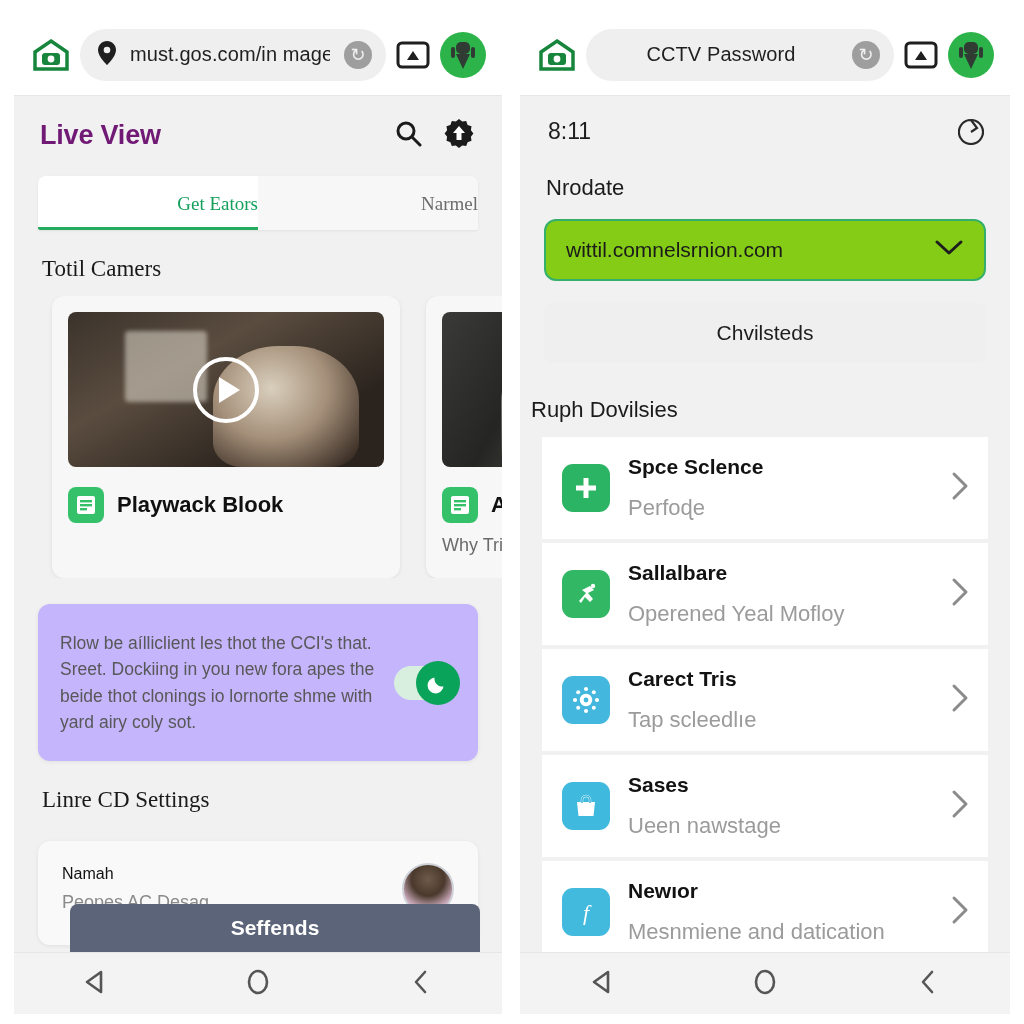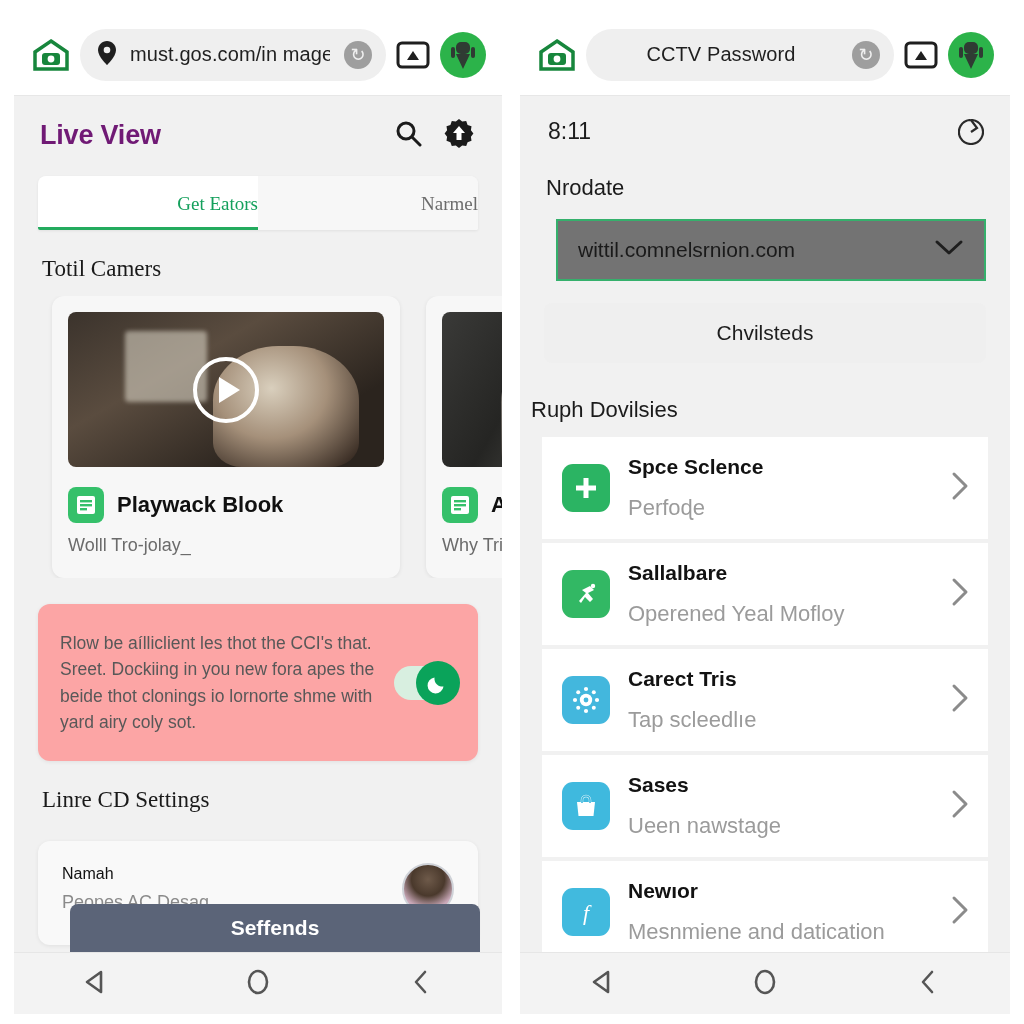--- a/index.html
+++ b/index.html
@@ -176,21 +176,21 @@
   .card-head { display: flex; align-items: center; gap: 13px; margin-top: 20px; }
   .sq-icon {
     width: 36px; height: 36px; border-radius: 8px; flex: none;
     background: #35c06a; display: flex; align-items: center; justify-content: center;
   }
   .card-title { font-size: 22px; font-weight: bold; color: #101010; white-space: nowrap; }
   .card-sub { font-size: 18px; color: #6b6b6b; margin-top: 12px; white-space: nowrap; }
 
   .note-card {
     margin: 26px 24px 0 24px;
-    background: #fca5a5;
+    background: #c4b5fd;
     border-radius: 12px;
     box-shadow: 0 1px 4px rgba(0,0,0,.07);
     padding: 26px 22px;
     display: flex; align-items: center; gap: 16px;
   }
   .note-text { flex: 1; font-size: 17.5px; line-height: 1.5; color: #585858; }
   .toggle {
     width: 62px; height: 34px; border-radius: 17px;
     background: #d8efe0; flex: none; position: relative;
   }
@@ -230,25 +230,25 @@
   .status-row {
     display: flex; align-items: center;
     padding: 22px 26px 0 28px;
   }
   .clock { font-size: 23px; color: #1d1d1d; }
   .status-glyph { margin-left: auto; width: 26px; height: 26px; }
 
   .r-label { font-size: 22px; color: #1b1b1b; padding: 30px 26px 0 26px; }
 
   .select-box {
-    margin: 18px 24px 0 36px;
+    margin: 18px 24px 0 24px;
     height: 62px;
-    background: #737373;
+    background: #84cc16;
     border: 2px solid #35b06c;
-    border-radius: 0;
+    border-radius: 12px;
     display: flex; align-items: center;
     padding: 0 20px;
   }
   .select-value { font-size: 21px; color: #1a1a1a; }
   .select-caret { margin-left: auto; }
 
   .ghost-btn {
     margin: 22px 24px 0 24px;
     height: 60px;
     background: #efefef;
@@ -368,21 +368,20 @@
             <div class="sq-icon">
               <svg width="22" height="22" viewBox="0 0 22 22">
                 <rect x="2" y="2" width="18" height="18" rx="2" fill="#ffffff"></rect>
                 <rect x="5" y="6" width="12" height="2.4" fill="#35c06a"></rect>
                 <rect x="5" y="10" width="12" height="2.4" fill="#35c06a"></rect>
                 <rect x="5" y="14" width="7" height="2.4" fill="#35c06a"></rect>
               </svg>
             </div>
             <div class="card-title">Playwack Blook</div>
           </div>
-          <div class="card-sub">Wolll Tro-jolay_</div>
         </div>
 
         <div class="vcard partial">
           <div class="thumb b">
             <div class="subj2"></div>
           </div>
           <div class="card-head">
             <div class="sq-icon">
               <svg width="22" height="22" viewBox="0 0 22 22">
                 <rect x="2" y="2" width="18" height="18" rx="2" fill="#ffffff"></rect>

